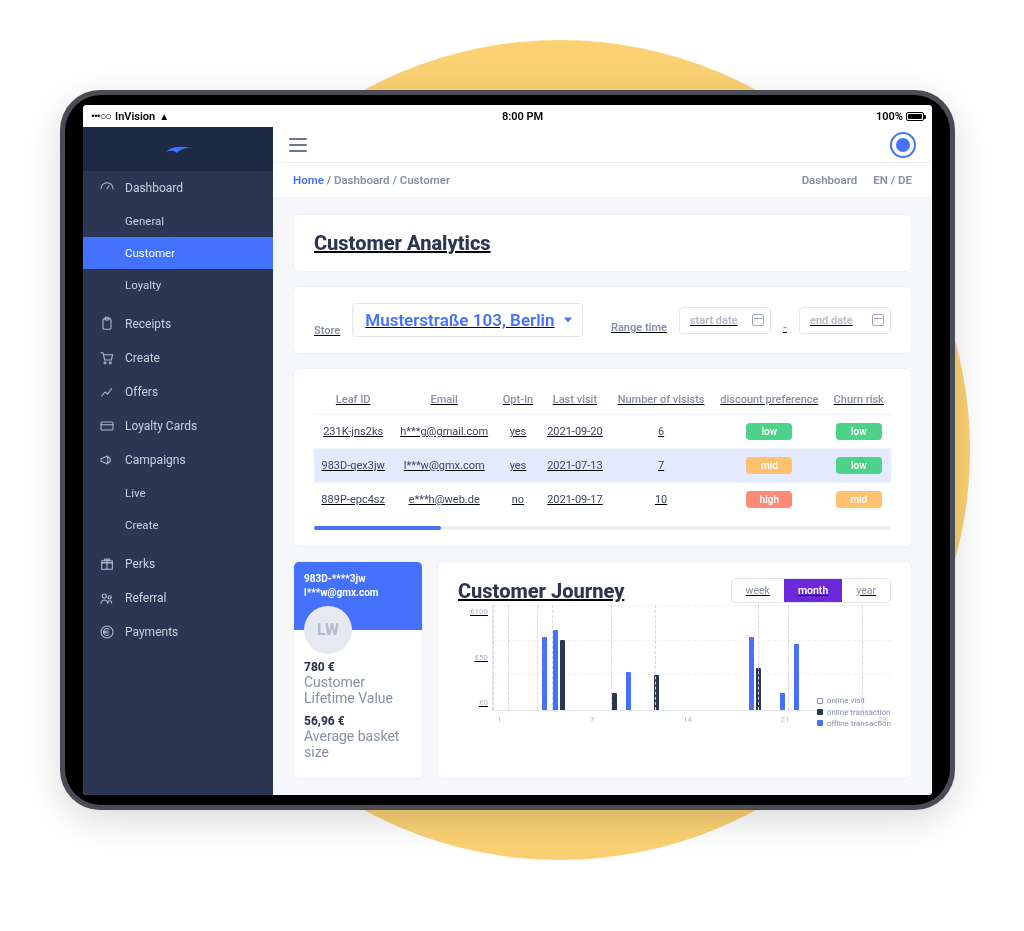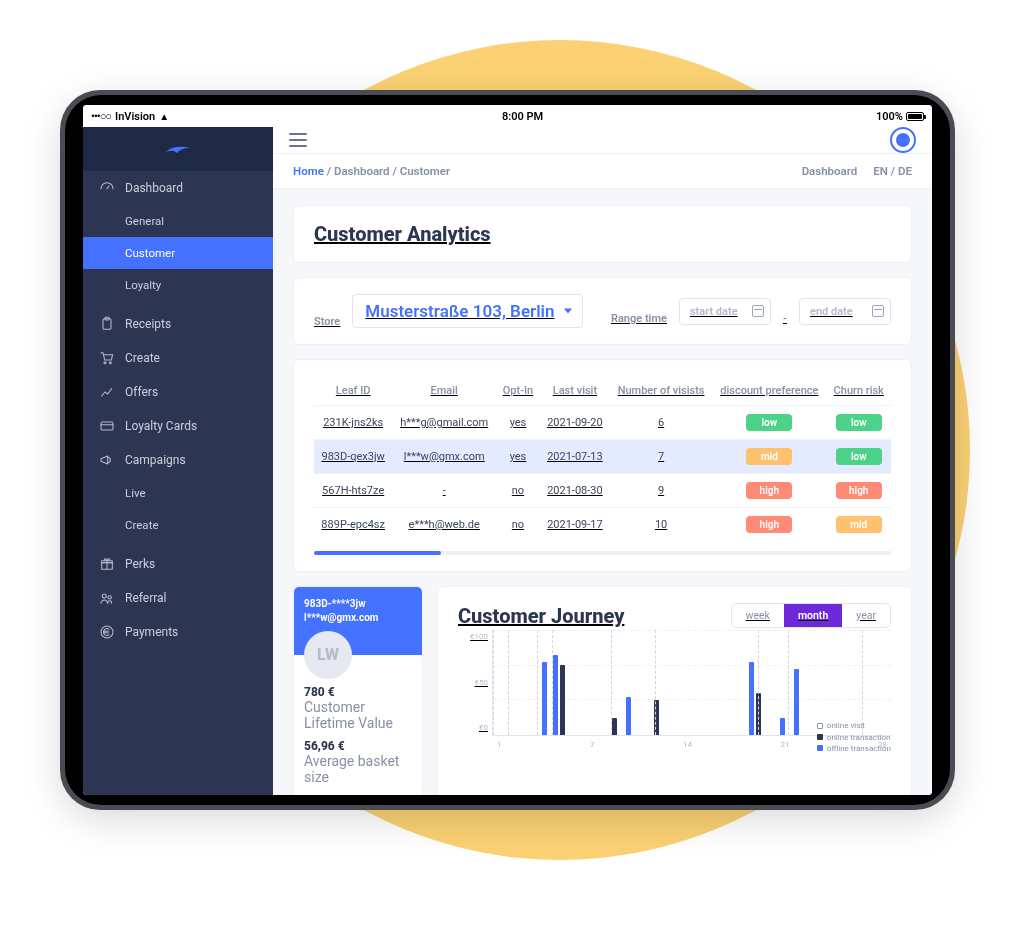--- a/index.html
+++ b/index.html
@@ -304,29 +304,20 @@
                     <tr class="selected">
                       <td>983D-qex3jw</td>
                       <td>l***w@gmx.com</td>
                       <td>yes</td>
                       <td>2021-07-13</td>
                       <td>7</td>
                       <td><span class="badge yellow">mid</span></td>
                       <td><span class="badge green">low</span></td>
                     </tr>
                     <tr>
-                      <td>567H-hts7ze</td>
-                      <td>-</td>
-                      <td>no</td>
-                      <td>2021-08-30</td>
-                      <td>9</td>
-                      <td><span class="badge red">high</span></td>
-                      <td><span class="badge red">high</span></td>
-                    </tr>
-                    <tr>
                       <td>889P-epc4sz</td>
                       <td>e***h@web.de</td>
                       <td>no</td>
                       <td>2021-09-17</td>
                       <td>10</td>
                       <td><span class="badge red">high</span></td>
                       <td><span class="badge yellow">mid</span></td>
                     </tr>
                   </tbody>
           </table>

